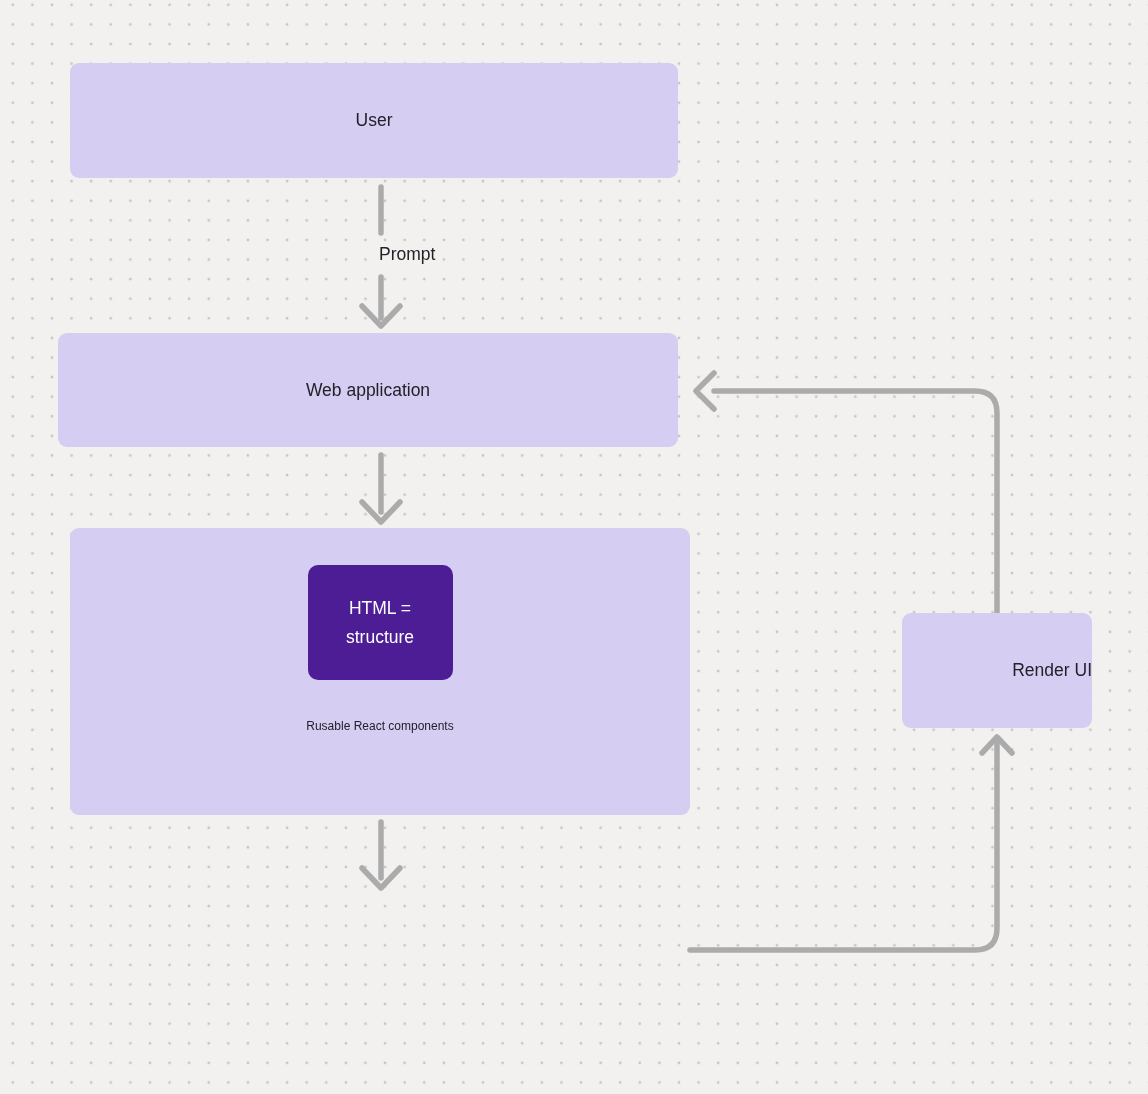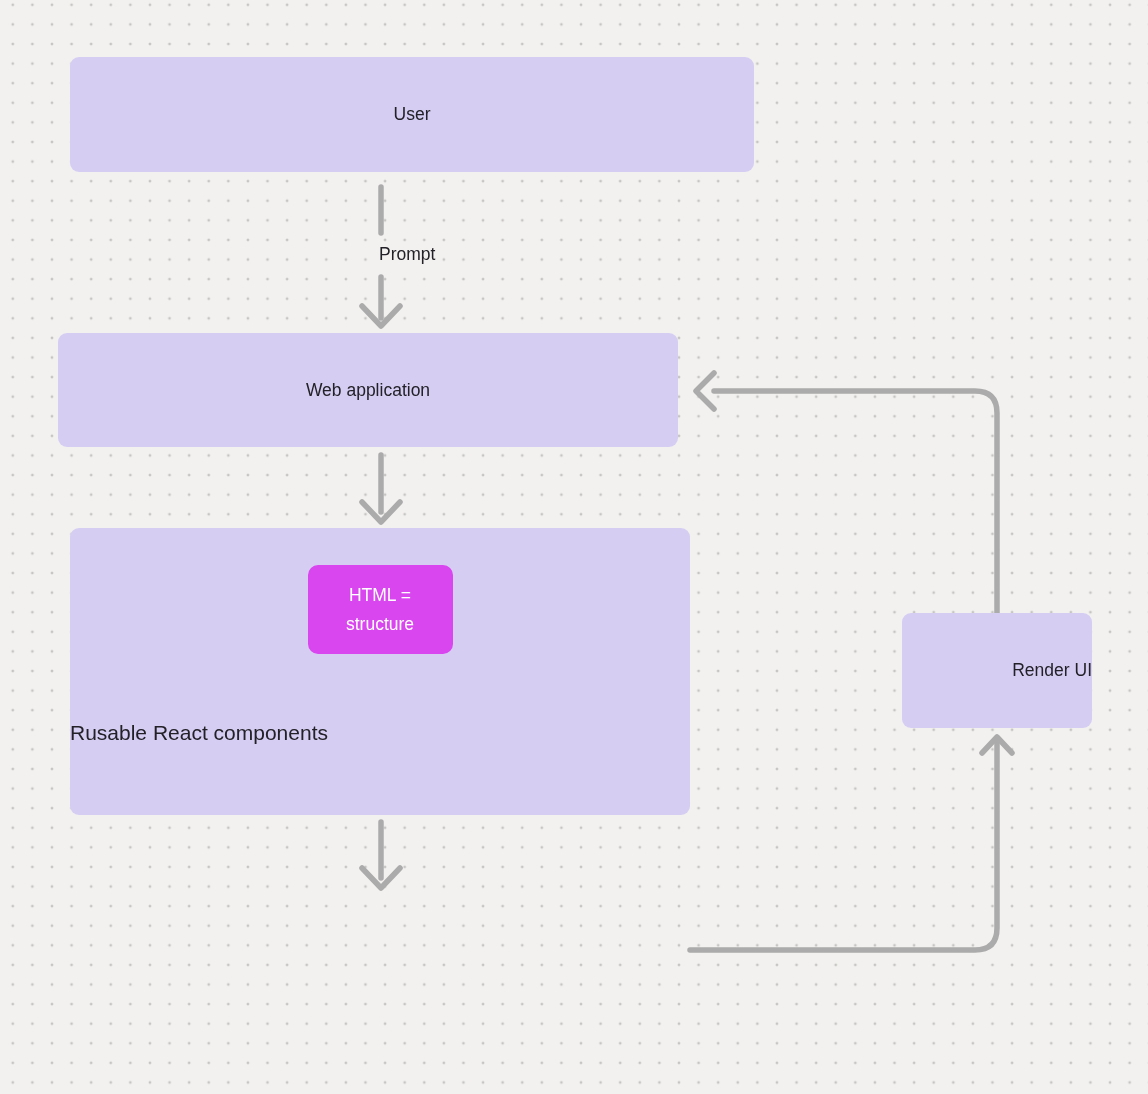--- a/index.html
+++ b/index.html
@@ -21,56 +21,56 @@
     background: #d6cdf3;
     border-radius: 9px;
     display: flex;
     align-items: center;
     justify-content: center;
     color: #232127;
     font-size: 17.5px;
     line-height: 1.3;
   }
 
-  .node-user   { left: 70px;  top: 57px;  width: 684px; height: 115px; }
+  .node-user   { left: 70px;  top: 63px;  width: 608px; height: 115px; }
   .node-web    { left: 58px;  top: 333px; width: 620px; height: 114px; }
   .node-group  { left: 70px;  top: 528px; width: 620px; height: 287px; display: block; }
   .node-vite   { left: 70px;  top: 893px; width: 620px; height: 115px; }
   .node-render { left: 902px; top: 613px; width: 190px; height: 115px; justify-content: flex-end; }
 
   .chips-row {
     position: absolute;
     left: 0; top: 37px;
     width: 100%;
     display: flex;
     justify-content: center;
     gap: 26px;
   }
   .chip {
     width: 145px;
-    height: 89px;
+    height: 115px;
     box-sizing: border-box;
     padding: 8px 10px;
-    background: #d946ef;
+    background: #4c1d95;
     border-radius: 10px;
     color: #ffffff;
     font-size: 17.5px;
     line-height: 29px;
     display: flex;
     align-items: center;
     justify-content: center;
     text-align: center;
   }
   .group-caption {
     position: absolute;
     left: 0; top: 191px;
     width: 100%;
-    text-align: left;
+    text-align: center;
     color: #232127;
-    font-size: 21px;
+    font-size: 12px;
   }
 
   .edge-label {
     position: absolute;
     left: 331px; top: 244px;
     width: 100px;
     text-align: center;
     color: #232127;
     font-size: 17.5px;
   }

